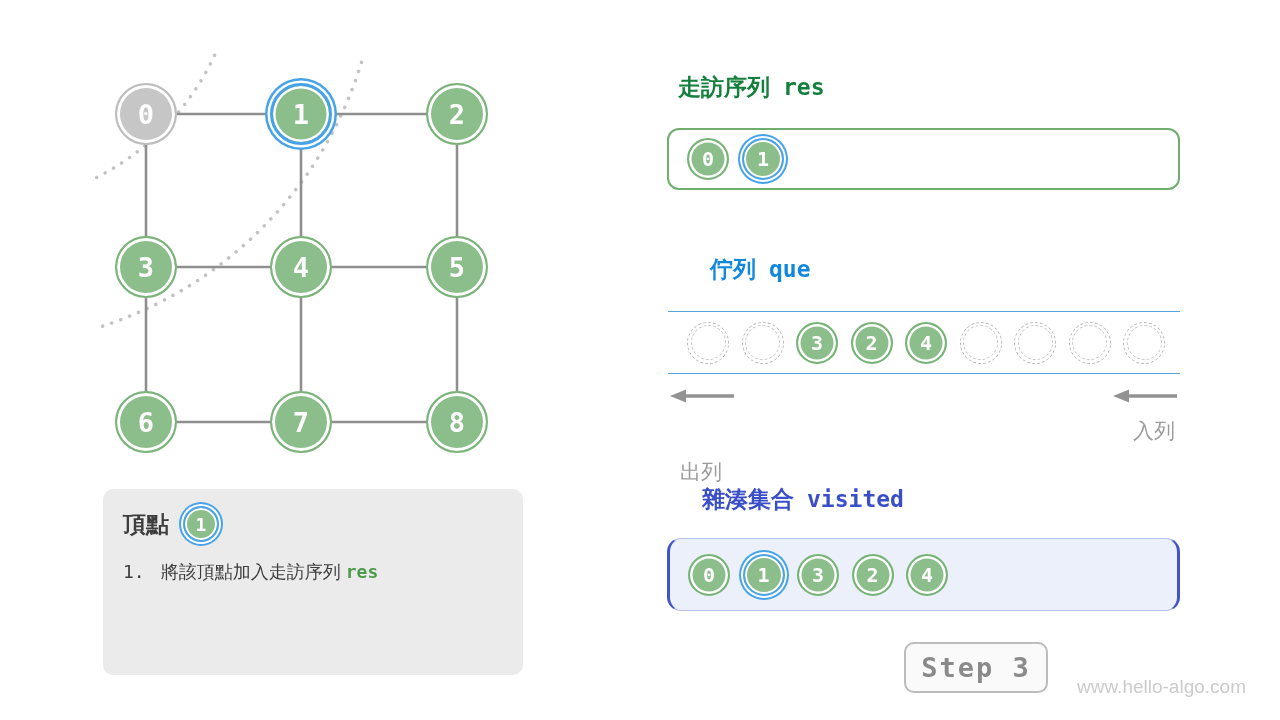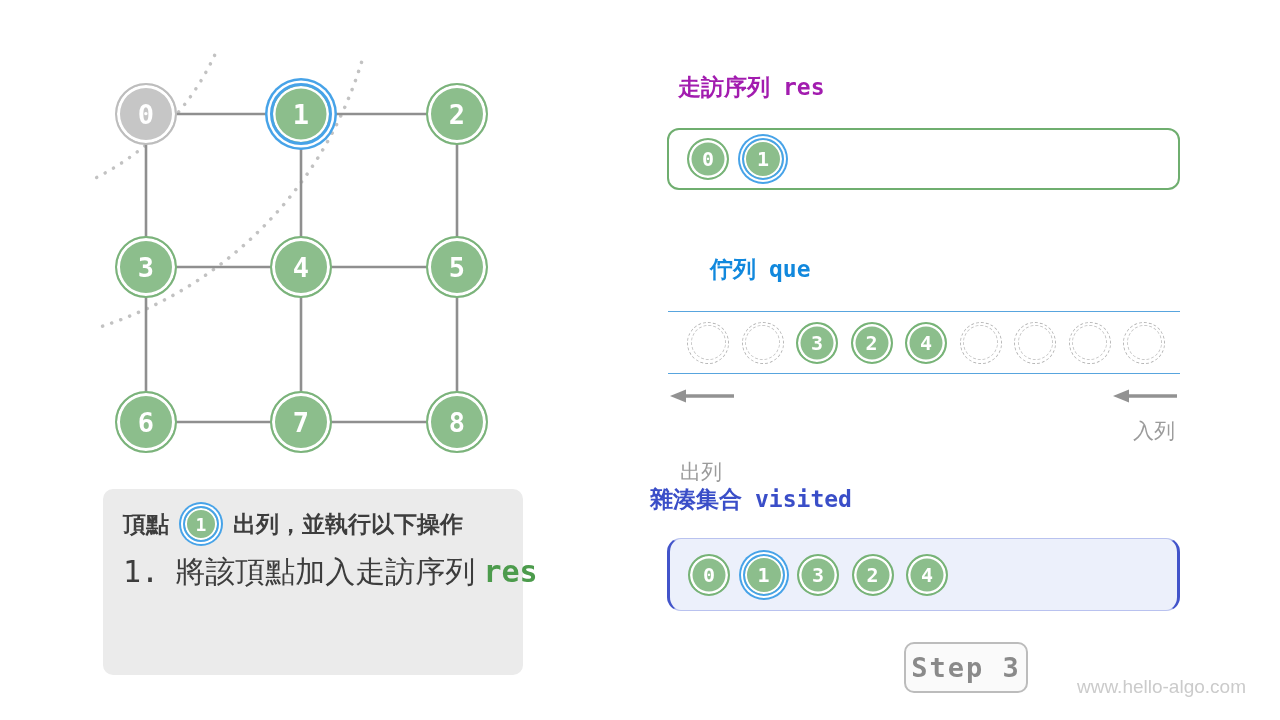--- a/index.html
+++ b/index.html
@@ -37,21 +37,21 @@
   }
   .slot::after {
     content:""; position:absolute; inset:2.5px; border:1.2px dashed #c6c6c6; border-radius:50%;
   }
   
   .sec-title {
     position:absolute; display:flex; align-items:baseline; gap:13px;
     font-weight:700; font-size:23px; white-space:nowrap;
   }
   .sec-title .code { font-family:"DejaVu Sans Mono", monospace; font-weight:700; font-size:23px; }
-  .title-res     { color:#a21caf; }
+  .title-res     { color:#15803d; }
   .title-que     { color:#1188dd;margin-left:32px; }
   .title-visited { color:#3a4ec8; }
 
   .res-box {
     position:absolute; left:667px; top:128px; width:513px; height:62px; box-sizing:border-box;
     border:2px solid #6fae6f; border-radius:12px;
     display:flex; align-items:center; padding-left:18px; gap:13px;
   }
   .queue-strip {
     position:absolute; left:668px; top:311px; width:512px; height:63px; box-sizing:border-box;
@@ -74,30 +74,30 @@
   }
   .panel-header { display:flex; align-items:center; gap:12px; font-weight:700; font-size:23px; }
   .chip-sm {
     width:36px; height:36px; border-radius:50%; box-sizing:border-box; flex:0 0 auto;
     background:#8cbe8c; border:2.5px solid #47a3e8;
     box-shadow: 0 0 0 2px #fff, 0 0 0 4px #47a3e8, inset 0 0 0 2px #fff;
     display:flex; align-items:center; justify-content:center;
     font-family:"DejaVu Sans Mono", monospace; font-weight:700; font-size:18px; color:#fff;
     margin:4px 2px;
   }
-  .panel-list { margin-top:8px; font-size:30px; line-height:35px; }
+  .panel-list { margin-top:8px; font-size:18px; line-height:35px; }
   .panel-line { white-space:nowrap; }
   .panel-line .num { font-family:"DejaVu Sans Mono", monospace; margin-right:16px; }
   .panel-line.cont { padding-left:64px; }
   .code-res     { font-family:"DejaVu Sans Mono", monospace; font-weight:700; color:#4c9b4c; }
   .code-que     { font-family:"DejaVu Sans Mono", monospace; font-weight:700; color:#1188dd; }
   .code-visited { font-family:"DejaVu Sans Mono", monospace; font-weight:700; color:#3a4ec8; }
   
   .step-badge {
-    position:absolute; left:904px; top:642px; width:124px; height:51px; box-sizing:border-box;
+    position:absolute; left:904px; top:642px; width:144px; height:51px; box-sizing:border-box;
     background:#fafafa; border:2px solid #bcbcbc; border-radius:10px;
     display:flex; align-items:center; justify-content:center;
     font-family:"DejaVu Sans Mono", monospace; font-weight:700; font-size:27px;
     color:#8a8a8a; letter-spacing:2px;
   }
   .watermark {
     position:absolute; left:1077px; top:676px;
     font-family:Liberation Sans, sans-serif; font-size:19px; color:#cbcbcb; white-space:nowrap;
   }
 </style>
@@ -134,21 +134,20 @@
   <div class="gnode green" style="left:270px; top:236px;">4</div>
   <div class="gnode green" style="left:426px; top:236px;">5</div>
   <div class="gnode green" style="left:115px; top:391px;">6</div>
   <div class="gnode green" style="left:270px; top:391px;">7</div>
   <div class="gnode green" style="left:426px; top:391px;">8</div>
 
   <div class="panel">
     <div class="panel-header">
       <span>頂點</span>
       <span class="chip-sm">1</span>
-      <span>出列，並執行以下操作</span>
     </div>
     <div class="panel-list">
       <div class="panel-line">
         <span class="num">1.</span><span>將該頂點加入走訪序列</span>
         <span class="code-res">res</span>
       </div>
     </div>
   </div>
 
   <div class="sec-title title-res" style="left:678px; top:72px;">
@@ -179,21 +178,21 @@
     <line x1="13" y1="8" x2="64" y2="8" stroke="#929292" stroke-width="3.4"></line>
     <polygon points="0,8 16,1.6 16,14.4" fill="#929292"></polygon>
   </svg>
   <svg class="arrow" style="left:1113px; top:388px;" width="66" height="16" viewBox="0 0 66 16">
     <line x1="13" y1="8" x2="64" y2="8" stroke="#929292" stroke-width="3.4"></line>
     <polygon points="0,8 16,1.6 16,14.4" fill="#929292"></polygon>
   </svg>
   <div class="dir-label" style="left:680px; top:417px;margin-top:41px;">出列</div>
   <div class="dir-label" style="left:1133px; top:417px;">入列</div>
 
-  <div class="sec-title title-visited" style="left:650px; top:484px;">
+  <div class="sec-title title-visited" style="left:702px; top:484px;">
     <span>雜湊集合</span>
     <span class="code">visited</span>
   </div>
   <div class="visited-box">
     <div class="chip green">0</div>
     <div class="chip current">1</div>
     <div class="chip green">3</div>
     <div class="chip green">2</div>
     <div class="chip green">4</div>
   </div>

